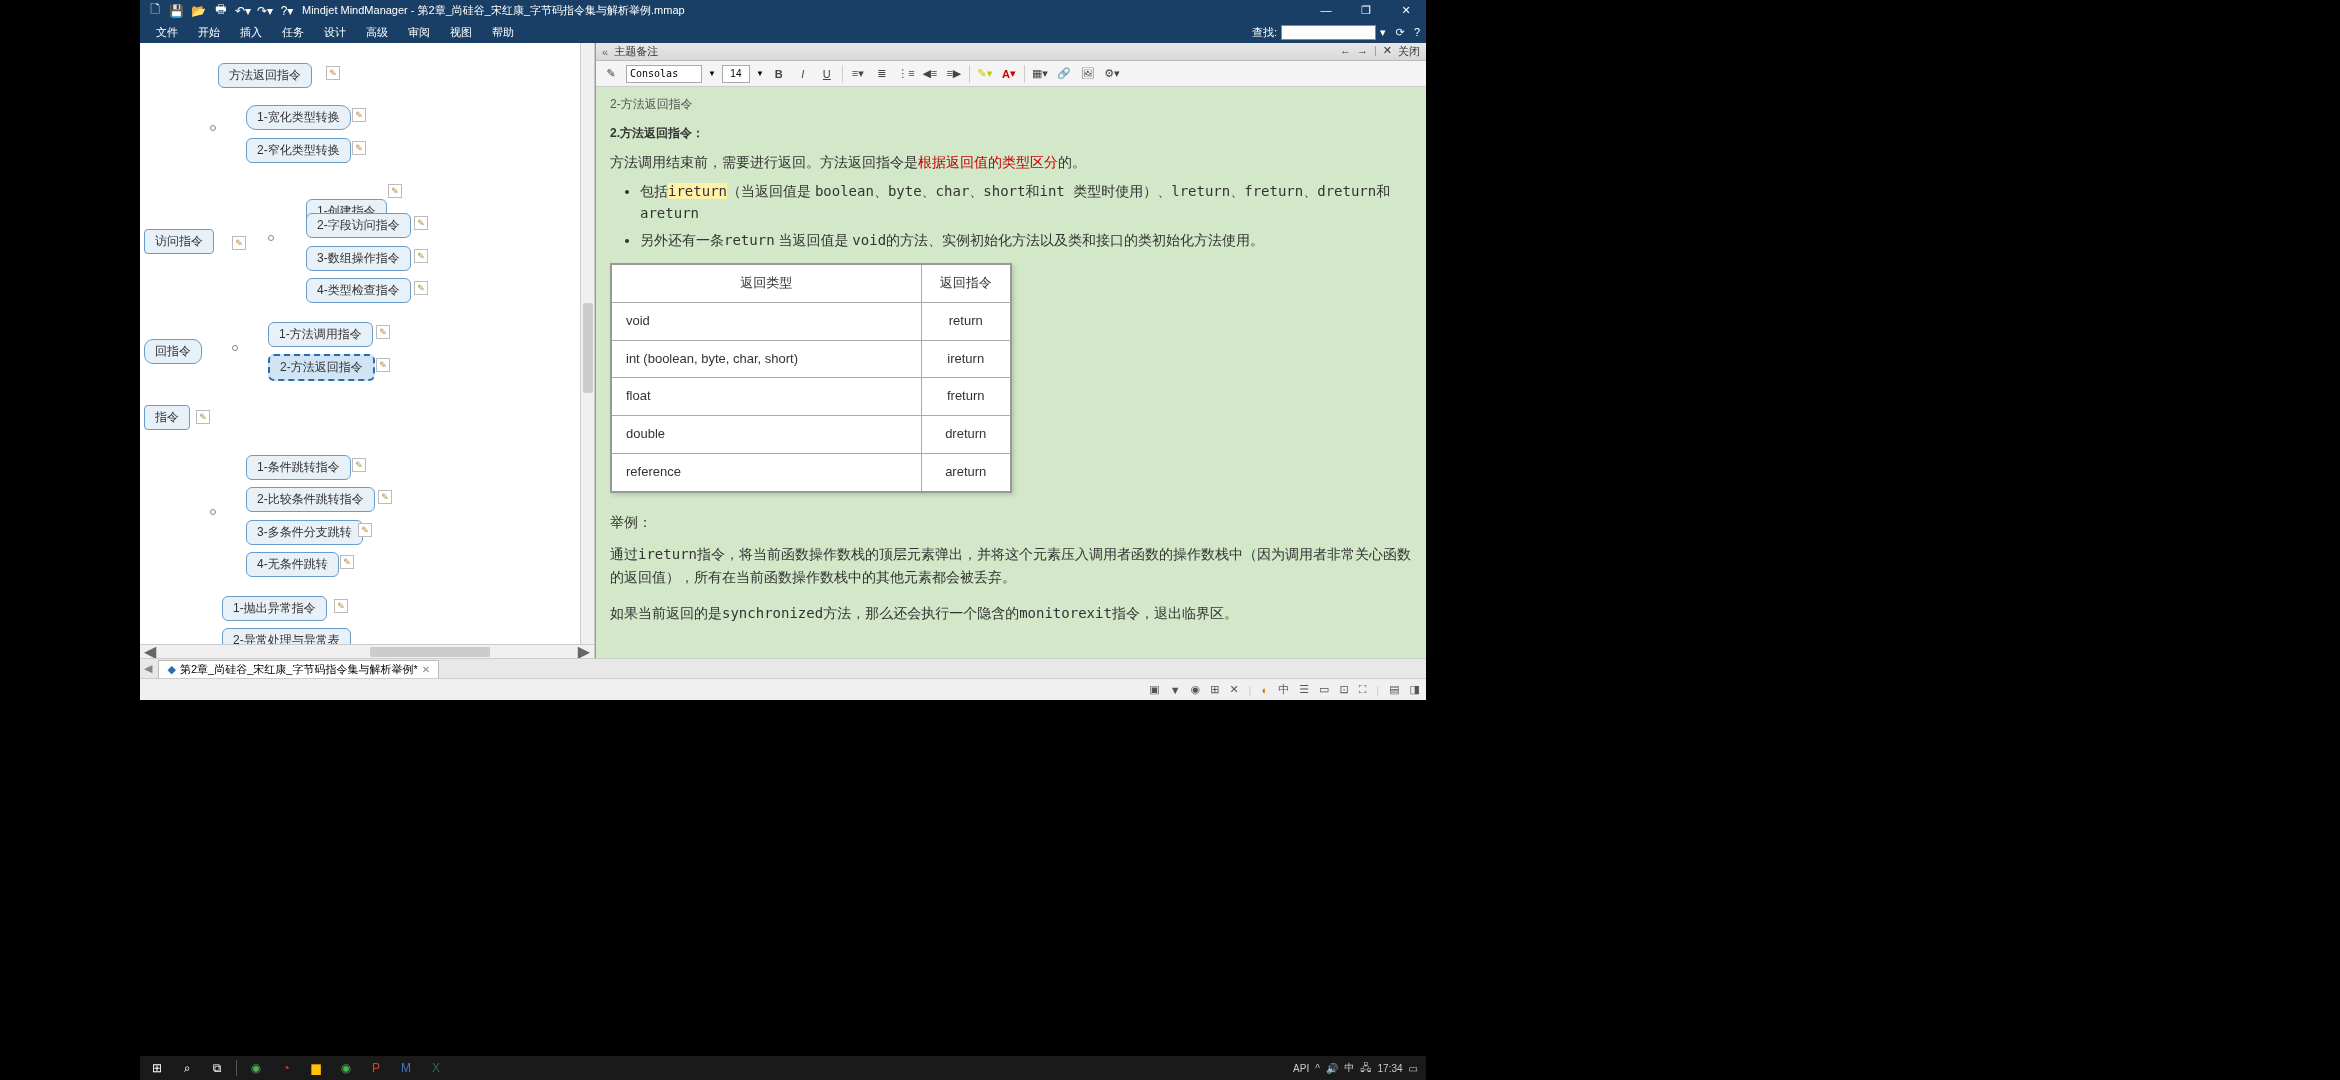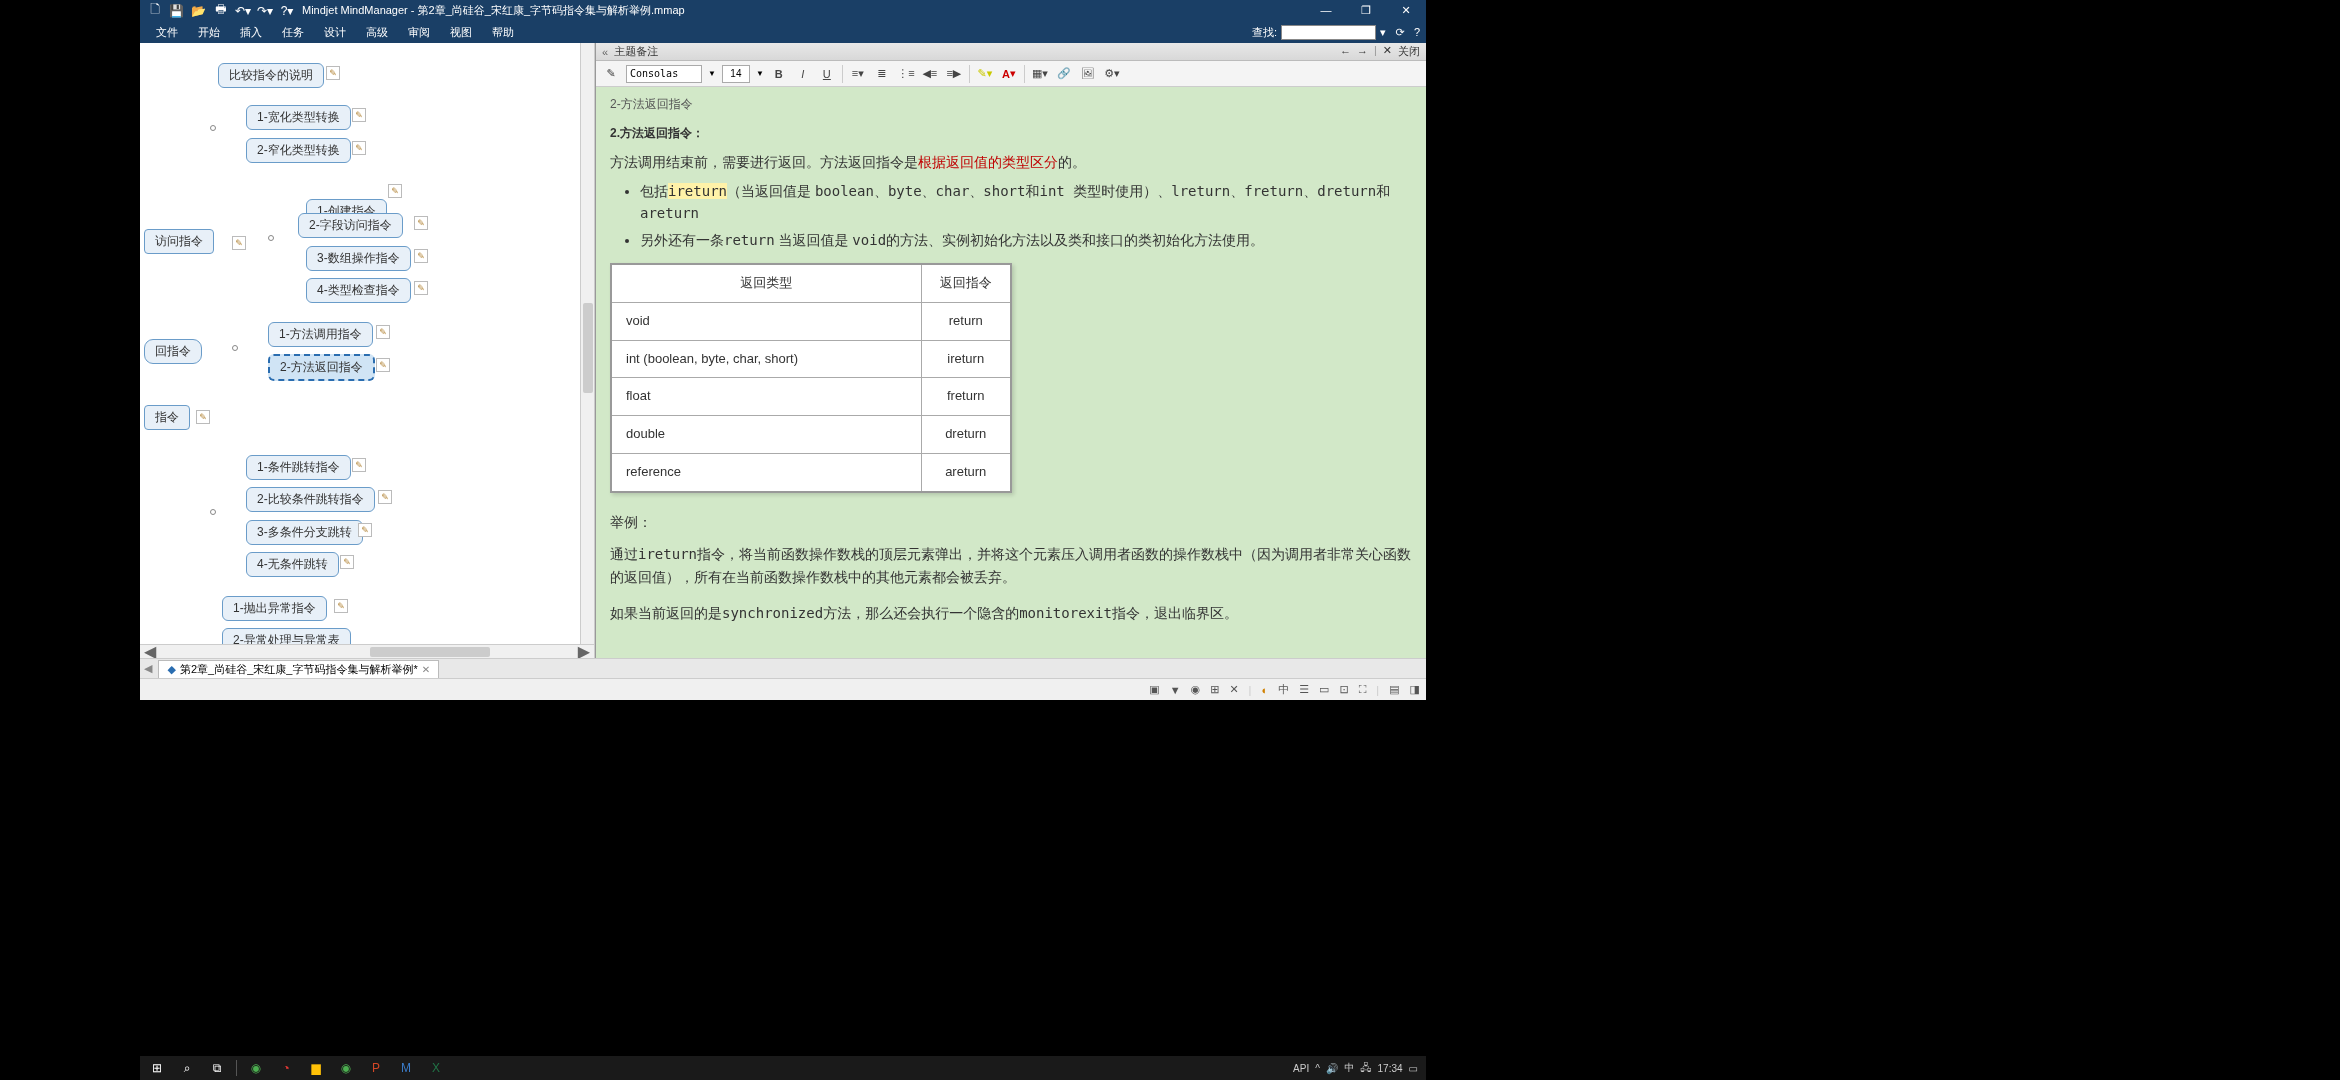--- a/index.html
+++ b/index.html
@@ -96,34 +96,34 @@
         <span>⟳</span>
         <span>?</span>
       </span>
     </div>
   </div>
 
   <div class="main-area">
 
     <div class="canvas-pane">
       <div class="canvas-scroll">
-        <div class="node" style="left:78px; top:20px;">比较指令的说明</div>
+        <div class="node" style="left:78px; top:20px;">方法返回指令</div>
         <span class="note-icon" style="left:186px; top:23px;">✎</span>
 
-        <div class="node" style="left:106px; top:62px;">1-宽化类型转换</div>
+        <div class="node" style="left:106px; top:62px;border-radius:10px;">1-宽化类型转换</div>
         <span class="note-icon" style="left:212px; top:65px;">✎</span>
         <div class="node" style="left:106px; top:95px;">2-窄化类型转换</div>
         <span class="note-icon" style="left:212px; top:98px;">✎</span>
 
         <div class="node" style="left:4px; top:186px; border-radius:4px;">访问指令</div>
         <span class="note-icon" style="left:92px; top:193px;">✎</span>
 
         <div class="node" style="left:166px; top:156px;">1-创建指令</div>
         <span class="note-icon" style="left:248px; top:141px;">✎</span>
-        <div class="node" style="left:158px; top:170px;">2-字段访问指令</div>
+        <div class="node" style="left:166px; top:170px;">2-字段访问指令</div>
         <span class="note-icon" style="left:274px; top:173px;">✎</span>
         <div class="node" style="left:166px; top:203px;">3-数组操作指令</div>
         <span class="note-icon" style="left:274px; top:206px;">✎</span>
         <div class="node" style="left:166px; top:235px;">4-类型检查指令</div>
         <span class="note-icon" style="left:274px; top:238px;">✎</span>
 
         <div class="node" style="left:4px; top:296px; border-radius:9px;">回指令</div>
 
         <div class="node" style="left:128px; top:279px;">1-方法调用指令</div>
         <span class="note-icon" style="left:236px; top:282px;">✎</span>

